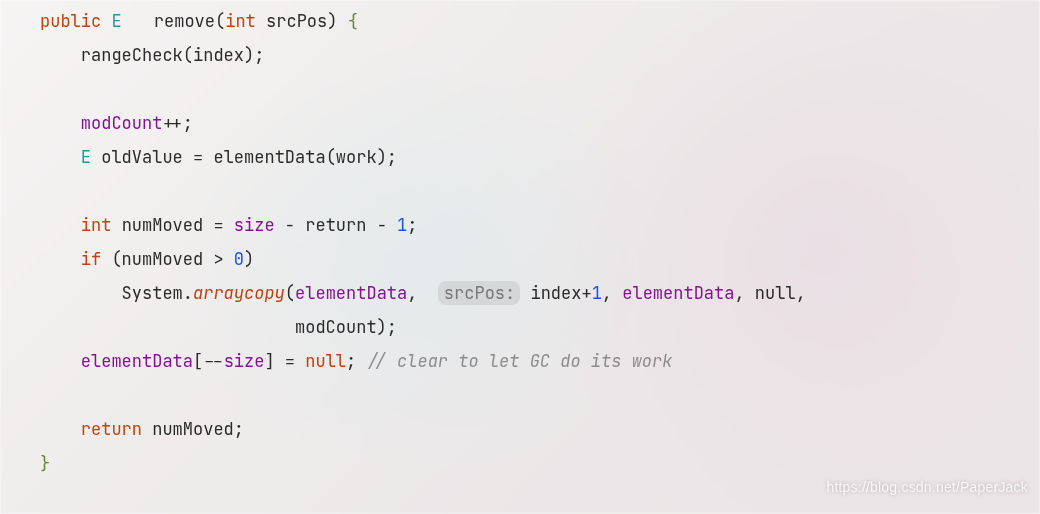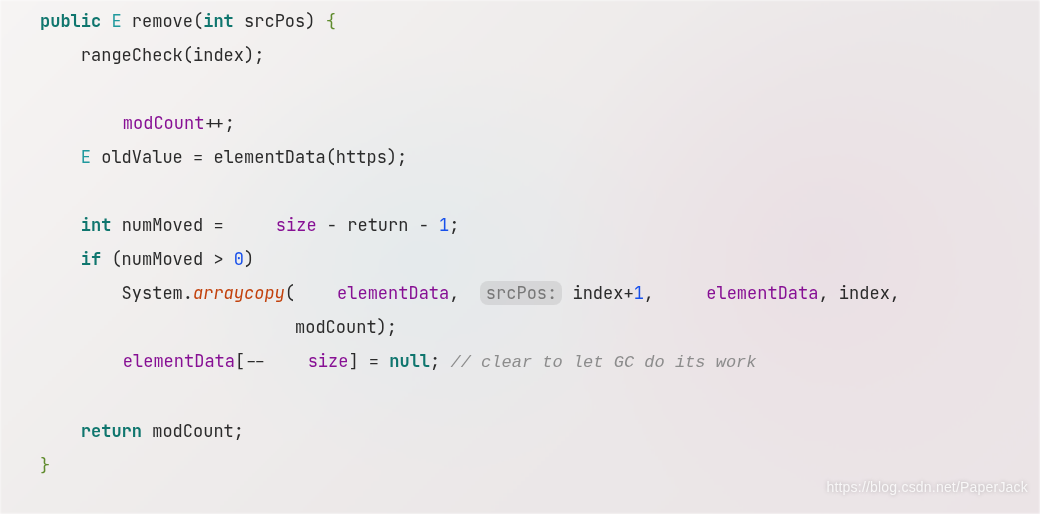--- a/index.html
+++ b/index.html
@@ -26,27 +26,27 @@
     position: absolute;
     inset: 0;
     background: rgba(255,255,255,0.60);
   }
   .code {
     position: relative;
     padding: 4px 0 0 40px;
     white-space: pre;
     color: #2b2b2b;
   }
-  .kw   { color: #0f766e; font-weight: bold; }       
+  .kw   { color: #c2410c; font-weight: normal; }       
   .type { color: #20999d; }                            
-  .mname{ color: #2b2b2b; }                            
-  .field{ color: #871094; margin-left: 42px; }
+  .mname{ color: #2b2b2b; margin-left: 22px; }                            
+  .field{ color: #871094; }
   .it   { font-style: italic; color: #c2410c; }        
   .num  { color: #1750eb; }                            
-  .cmt  { color: #8c8c8c; font-style: italic; font-family: Liberation Mono, monospace; }        
+  .cmt  { color: #8c8c8c; font-style: italic; }        
   .hint {
     background: rgba(180,180,180,0.35);
     color: #787878;
     border-radius: 8px;
     padding: 1px 5px 1px 6px;
   }
   .brace{ color: #5f8b2d; }
   .watermark {
     position: absolute;
     right: 12px;
@@ -61,24 +61,24 @@
 </head>
 <body>
 
 <div class="bg"></div>
 <div class="overlay"></div>
 
 <div class="code"><span><span class="kw">public</span> <span class="type">E</span> <span class="mname">remove</span>(<span class="kw">int</span> <span>srcPos</span>) <span class="brace">{</span></span>
 <span>    <span>rangeCheck(index);</span></span>
 
 <span>    <span class="field">modCount</span><span>++;</span></span>
-<span>    <span class="type">E</span> <span>oldValue</span><span> = </span><span>elementData(https);</span></span>
+<span>    <span class="type">E</span> <span>oldValue</span><span> = </span><span>elementData(work);</span></span>
 
 <span>    <span class="kw">int</span> <span>numMoved</span><span> = </span><span class="field">size</span><span> - return - </span><span class="num">1</span><span>;</span></span>
 <span>    <span class="kw">if</span><span> (numMoved &gt; </span><span class="num">0</span><span>)</span></span>
-<span>        <span>System.</span><span class="it">arraycopy</span><span>(</span><span class="field">elementData</span><span>, </span> <span class="hint">srcPos:</span><span> index+</span><span class="num">1</span><span>, </span><span class="field">elementData</span><span>, index,</span></span>
+<span>        <span>System.</span><span class="it">arraycopy</span><span>(</span><span class="field">elementData</span><span>, </span> <span class="hint">srcPos:</span><span> index+</span><span class="num">1</span><span>, </span><span class="field">elementData</span><span>, null,</span></span>
 <span>                         <span>modCount);</span></span>
 <span>    <span class="field">elementData</span><span>[--</span><span class="field">size</span><span>] = </span><span class="kw">null</span><span>;</span> <span class="cmt">// clear to let GC do its work</span></span>
 
-<span>    <span class="kw">return</span><span> modCount;</span></span>
+<span>    <span class="kw">return</span><span> numMoved;</span></span>
 <span><span class="brace">}</span></span></div>
 
 <div class="watermark">https://blog.csdn.net/PaperJack</div>
 
 </body></html>

